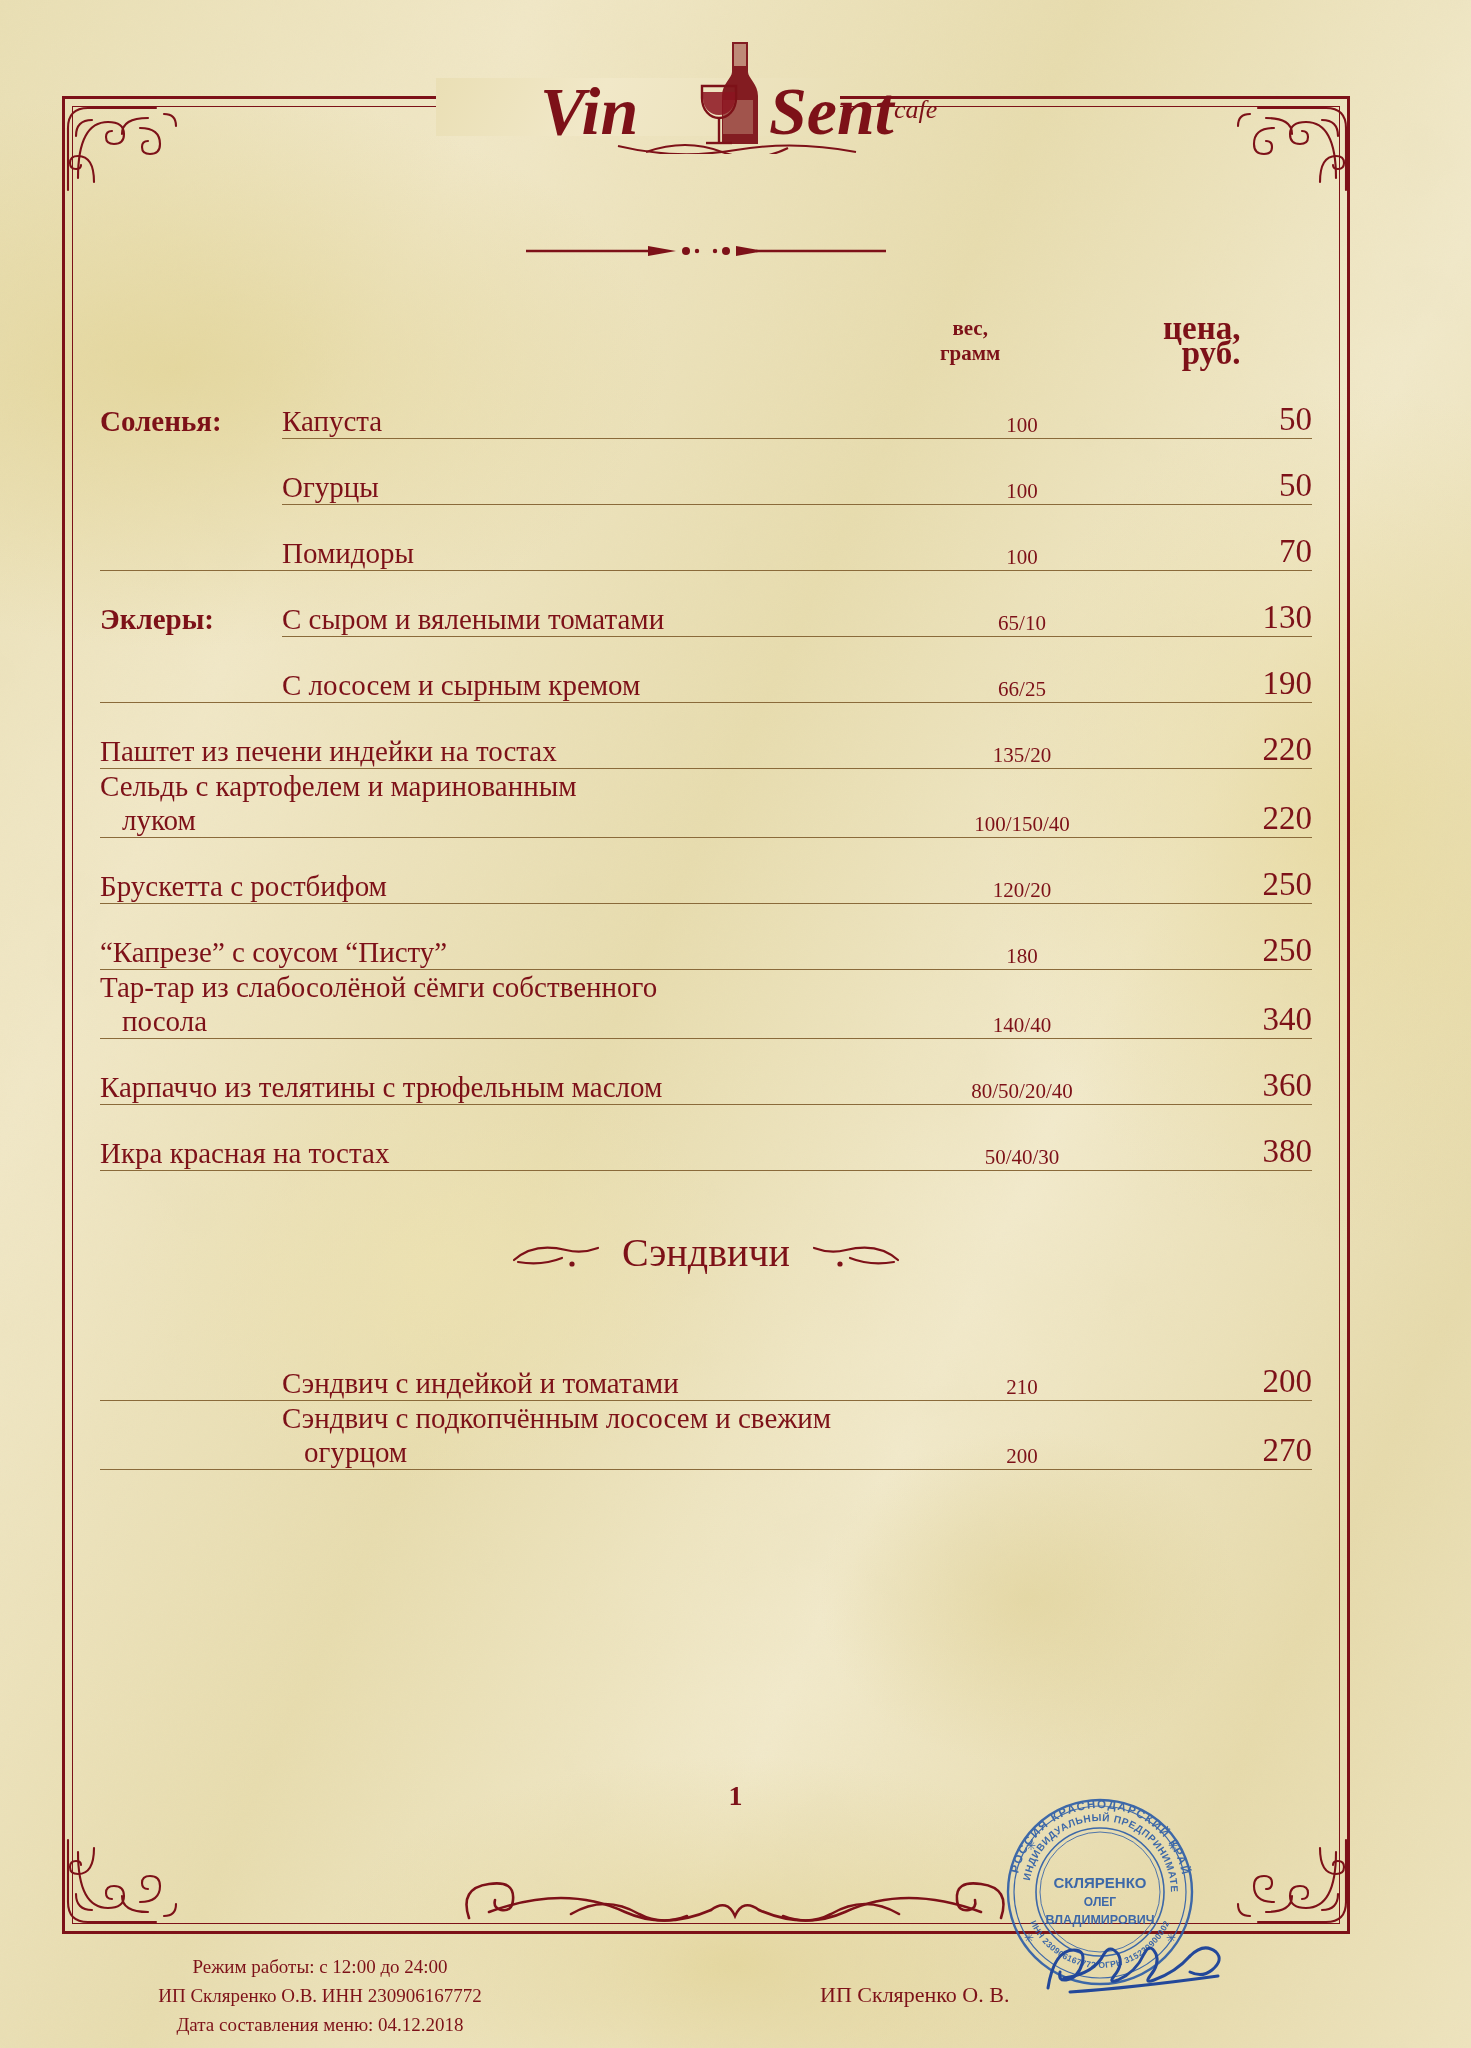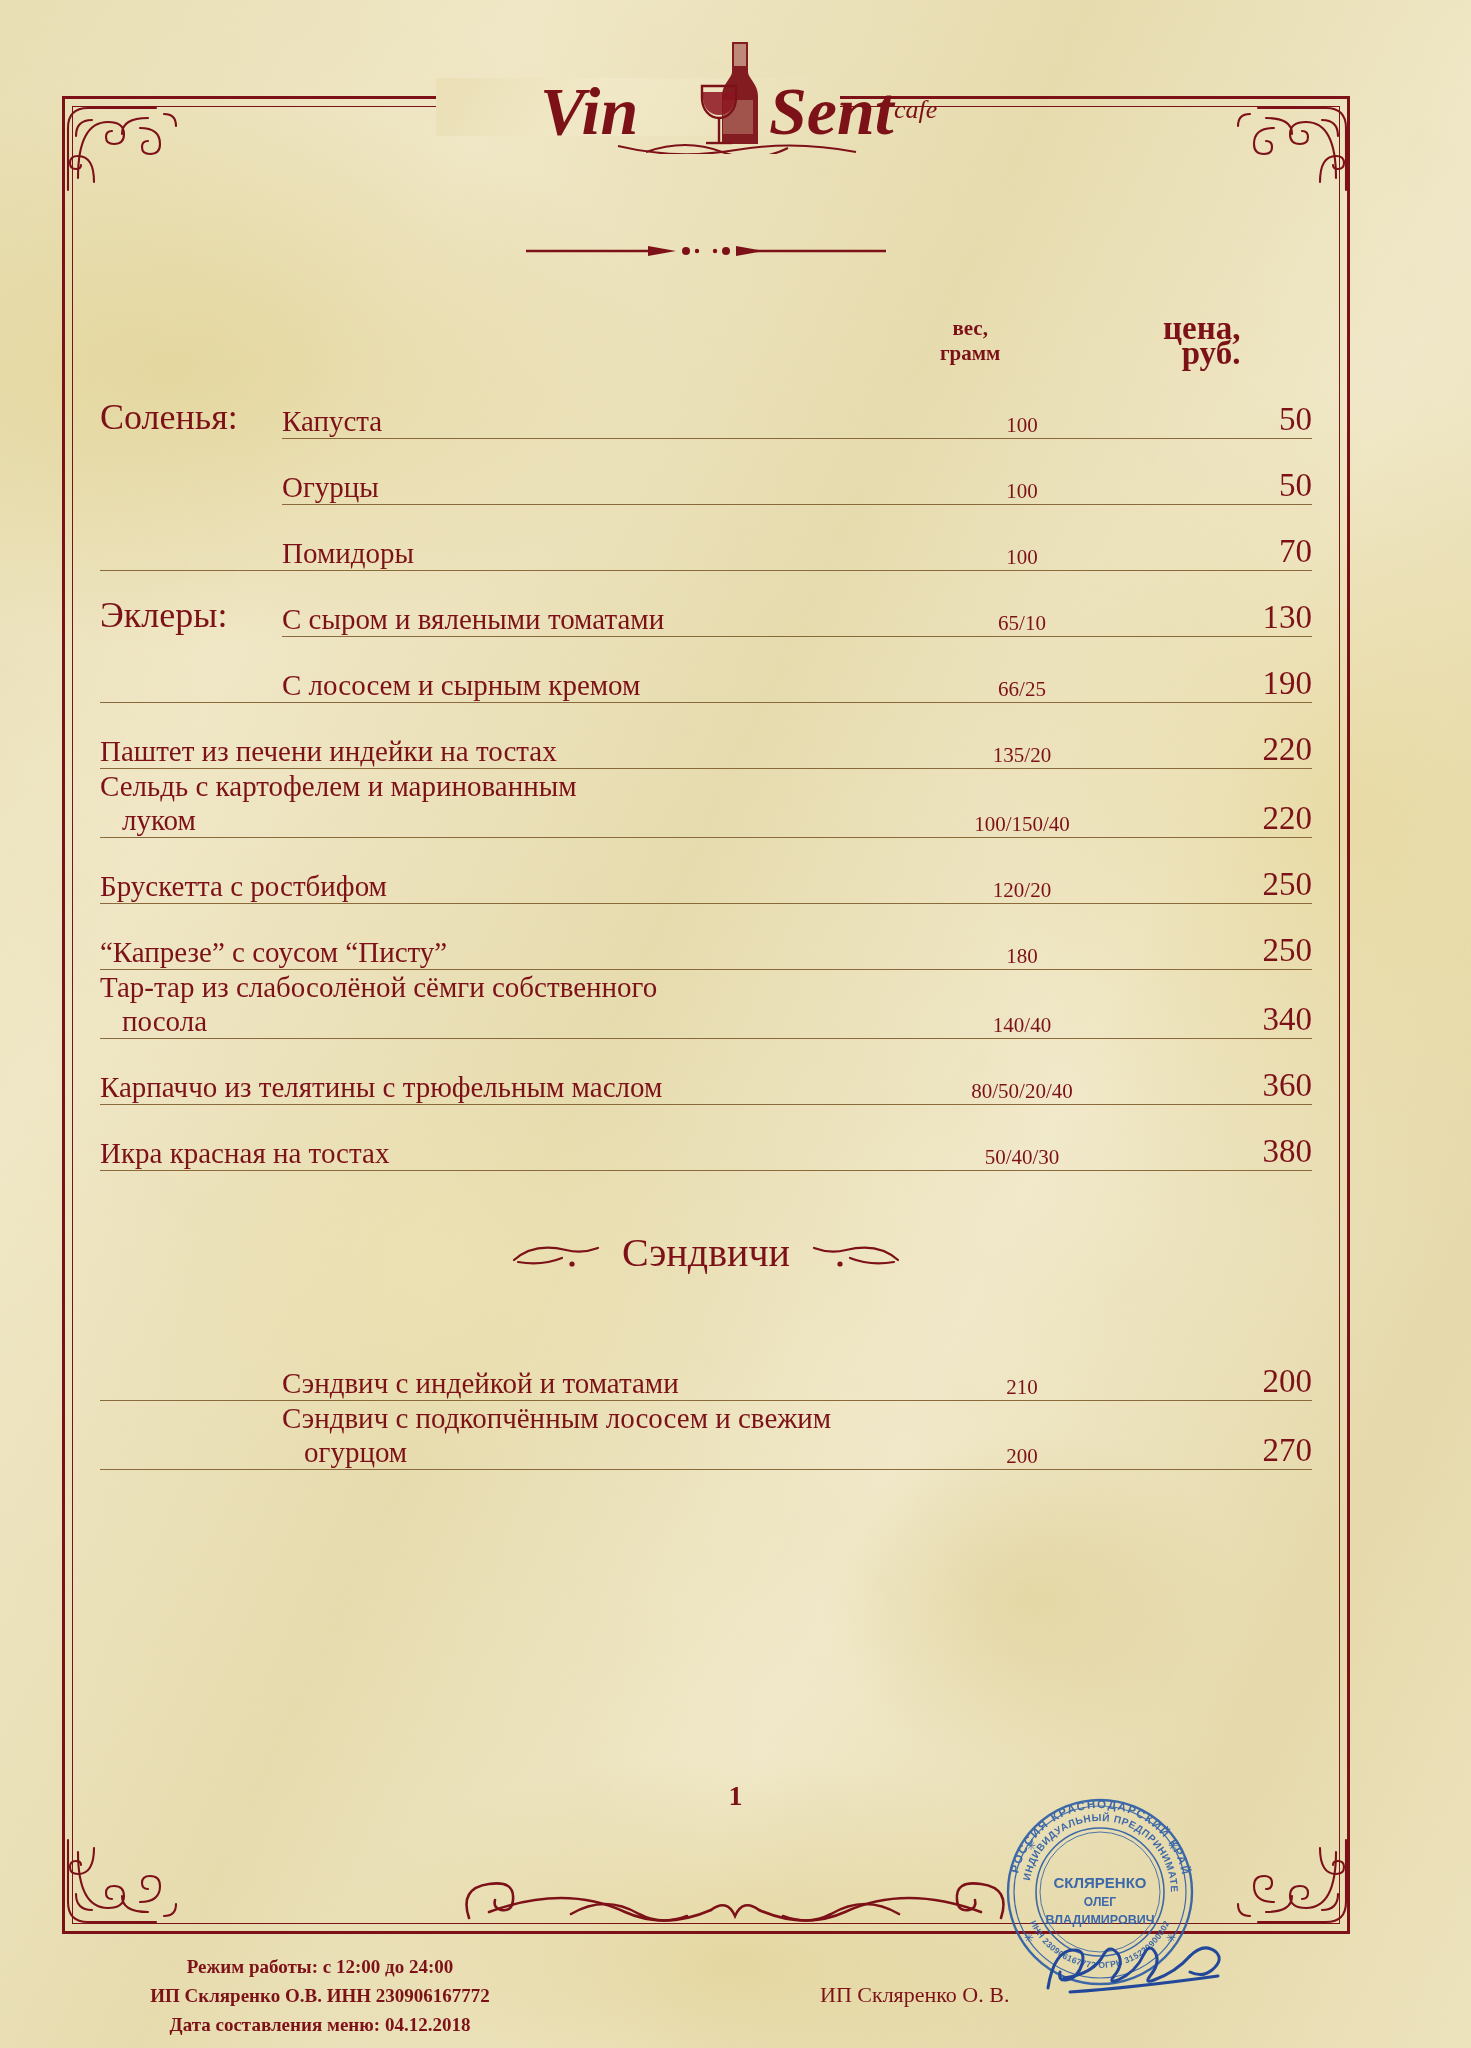--- a/index.html
+++ b/index.html
@@ -143,23 +143,24 @@
   }
   .c-group  { width: 182px; }
   .c-name   { width: 640px; }
   .c-weight { width: 200px; }
   .c-price  { width: 190px; }
 
   tr.item { height: 66px; }
 
   .group-label {
     color: #7d1118;
-    font-size: 36px;
+    font-size: 29px;
     padding-bottom: 16px;
     white-space: nowrap;
+    font-weight: bold;
   }
   .dish {
     color: #7d1118;
     font-size: 29px;
     line-height: 34px;
     padding-bottom: 12px;
   }
   .dish .cont { display: block; padding-left: 22px; }
   .weight {
     color: #7d1118;
@@ -218,21 +219,21 @@
 
   .legal-left {
     position: absolute;
     left: 60px;
     top: 1952px;
     width: 520px;
     text-align: center;
     color: #7d1118;
     font-size: 19px;
     line-height: 29px;
-    font-weight: bold;
+    font-weight: normal;
   }
   .legal-right {
     position: absolute;
     left: 820px;
     top: 1982px;
     color: #7d1118;
     font-size: 22px;
     font-weight: normal;
   }
 

